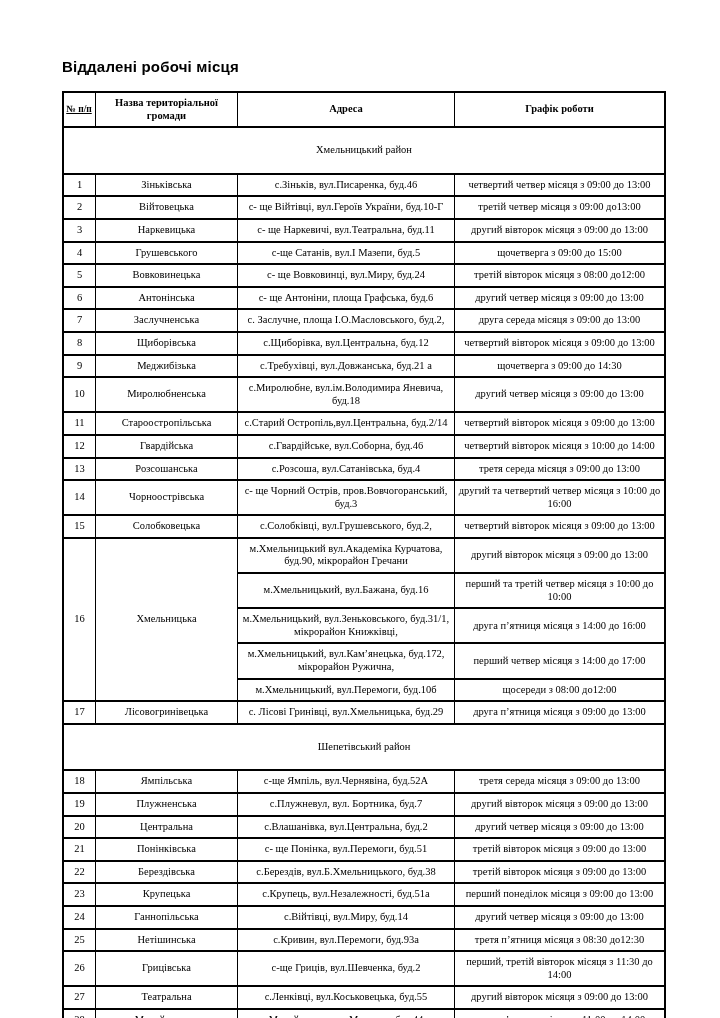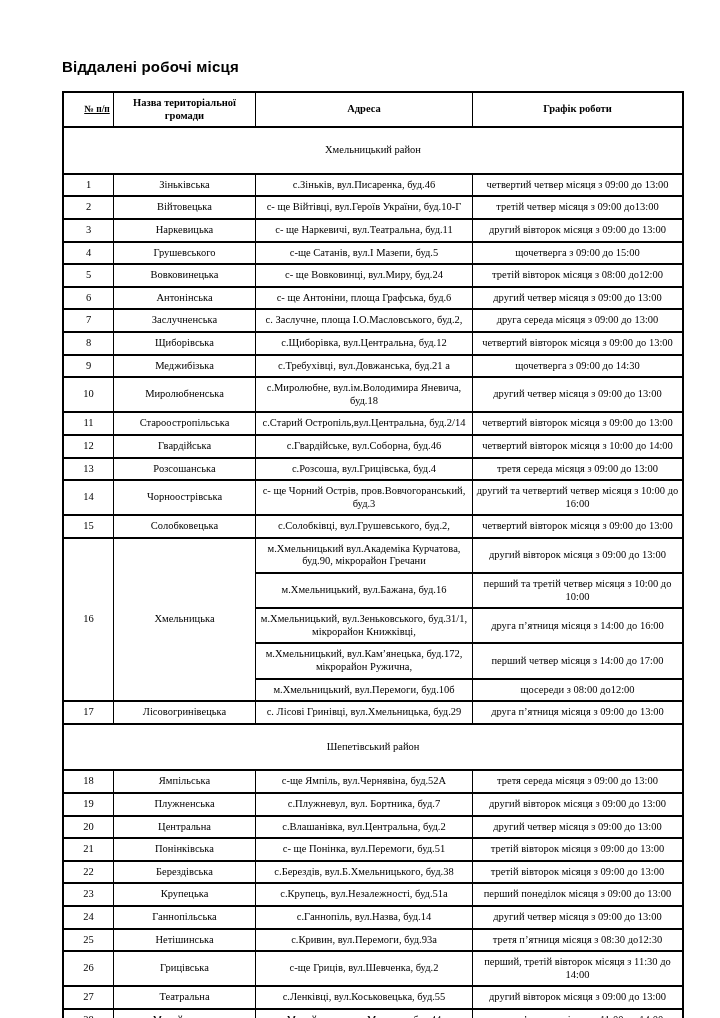--- a/index.html
+++ b/index.html
@@ -41,21 +41,21 @@
     line-height: 1.2;
     text-align: center;
     vertical-align: middle;
     padding: 4px 3px;
     word-wrap: break-word;
   }
   .wp-table th {
     font-weight: 700;
   }
   th.col-num, td.col-num { width: 30px; }
-  th.col-num { font-size: 9.5px; white-space: nowrap; padding-left: 18px; padding-right: 1px; text-decoration: underline; }
+  th.col-num { font-size: 9.5px; white-space: nowrap; padding-left: 0; padding-right: 1px; text-decoration: underline; }
   th.col-community, td.col-community { width: 135px; }
   th.col-address, td.col-address { width: 210px; }
   th.col-schedule, td.col-schedule { width: 203px; }
   td.section-cell {
     font-weight: 400;
     padding: 16px 3px;
     border-radius: 11px;
   }
 </style>
 </head>
@@ -144,21 +144,21 @@
         </tr>
         <tr>
           <td class="col-num" rowspan="1">12</td>
           <td class="col-community" rowspan="1">Гвардійська</td>
           <td class="col-address">с.Гвардійське, вул.Соборна, буд.46</td>
           <td class="col-schedule">четвертий вівторок місяця з 10:00 до 14:00</td>
         </tr>
         <tr>
           <td class="col-num" rowspan="1">13</td>
           <td class="col-community" rowspan="1">Розсошанська</td>
-          <td class="col-address">с.Розсоша, вул.Грицівська, буд.4</td>
+          <td class="col-address">с.Розсоша, вул.Сатанівська, буд.4</td>
           <td class="col-schedule">третя середа місяця з 09:00 до 13:00</td>
         </tr>
         <tr>
           <td class="col-num" rowspan="1">14</td>
           <td class="col-community" rowspan="1">Чорноострівська</td>
           <td class="col-address">с- ще Чорний Острів, пров.Вовчогоранський, буд.3</td>
           <td class="col-schedule">другий та четвертий четвер місяця з 10:00 до 16:00</td>
         </tr>
         <tr>
           <td class="col-num" rowspan="1">15</td>
@@ -229,21 +229,21 @@
         </tr>
         <tr>
           <td class="col-num" rowspan="1">23</td>
           <td class="col-community" rowspan="1">Крупецька</td>
           <td class="col-address">с.Крупець, вул.Незалежності, буд.51а</td>
           <td class="col-schedule">перший понеділок місяця з 09:00 до 13:00</td>
         </tr>
         <tr>
           <td class="col-num" rowspan="1">24</td>
           <td class="col-community" rowspan="1">Ганнопільська</td>
-          <td class="col-address">с.Ганнопіль, вул.Назва, буд.14</td>
+          <td class="col-address">с.Війтівці, вул.Миру, буд.14</td>
           <td class="col-schedule">другий четвер місяця з 09:00 до 13:00</td>
         </tr>
         <tr>
           <td class="col-num" rowspan="1">25</td>
           <td class="col-community" rowspan="1">Нетішинська</td>
           <td class="col-address">с.Кривин, вул.Перемоги, буд.93а</td>
           <td class="col-schedule">третя п’ятниця місяця з 08:30 до12:30</td>
         </tr>
         <tr>
           <td class="col-num" rowspan="1">26</td>

